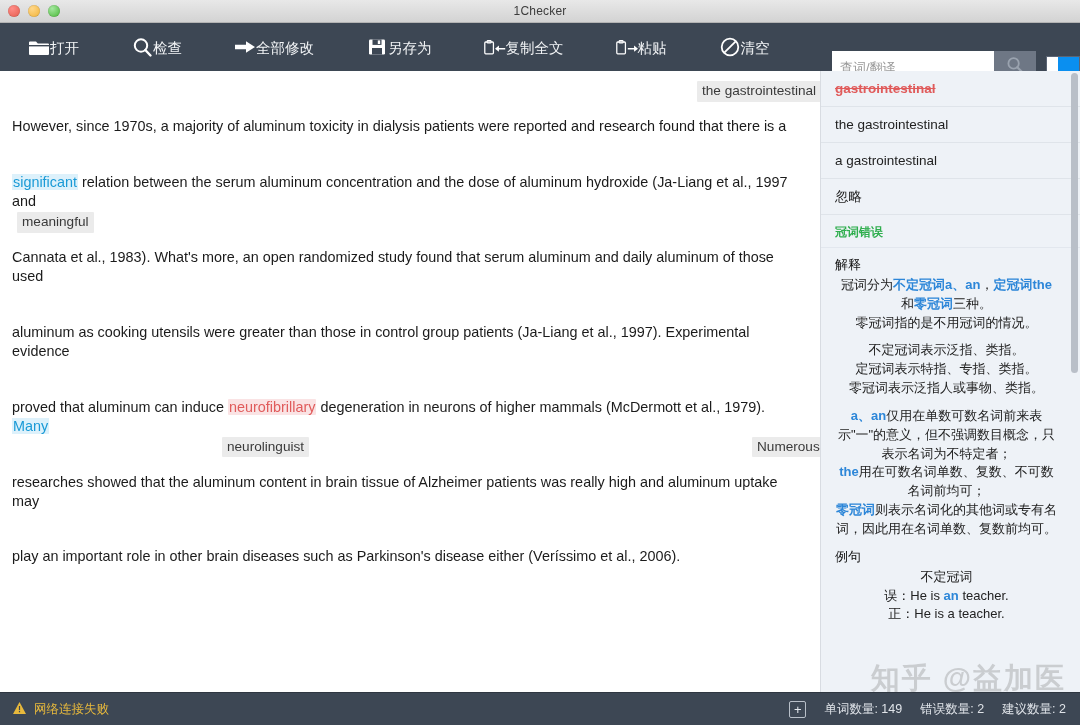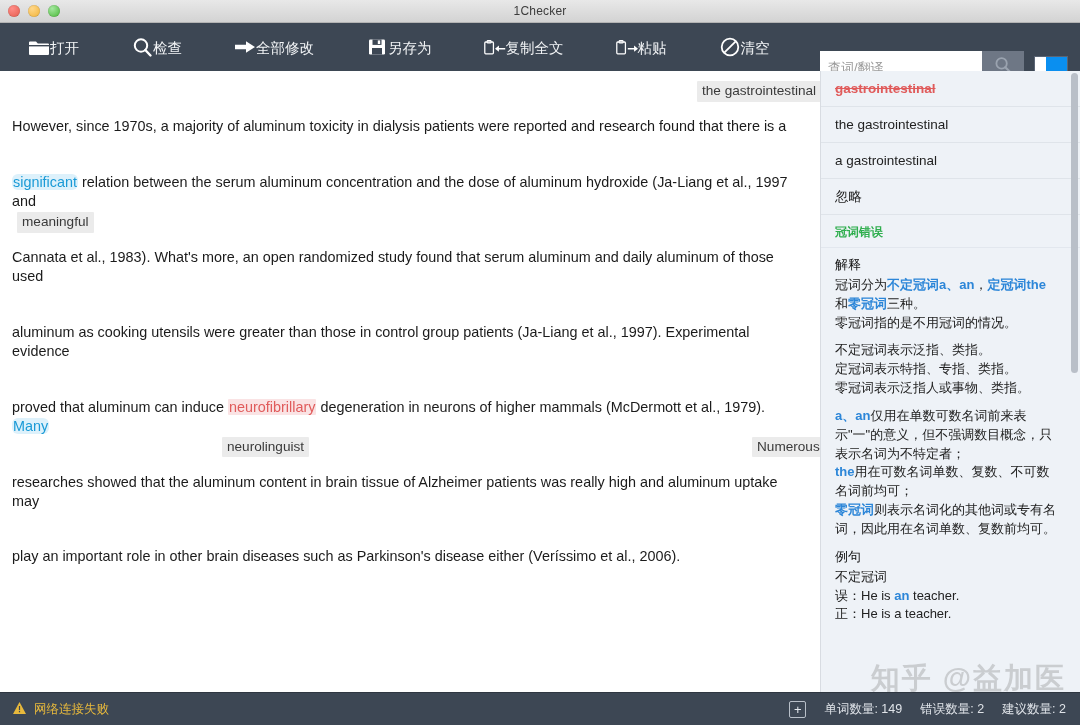--- a/index.html
+++ b/index.html
@@ -87,21 +87,21 @@
     display: inline-flex;
     align-items: center;
     justify-content: center;
     flex: 0 0 auto;
   }
   .tb-ico svg { display: block; }
   .tb-label { line-height: 1; position: relative; top: 1px; }
 
   .search-wrap {
     position: absolute;
-    right: 12px;
+    right: 0;
     top: 28px;
     display: flex;
     align-items: center;
     height: 32px;
   }
   .search-input {
     width: 162px;
     height: 32px;
     box-sizing: border-box;
     border: none;
@@ -182,21 +182,21 @@
   }
   .err {
     color: #e05b5b;
     background: #fae3e4;
     border-radius: 1px;
     padding: 0 1px;
   }
   .sug {
     color: #1a9ad6;
     background: #ddf1fb;
-    border-radius: 6px;
+    border-radius: 0;
     padding: 0 1px;
   }
 
   
   .panel {
     flex: 1 1 auto;
     background: #eef2f7;
     position: relative;
     overflow: hidden;
     font-size: 13px;
@@ -229,21 +229,21 @@
     font-weight: bold;
     font-size: 12px;
     border-bottom: 1px solid #e2e7ee;
   }
   .expl {
     padding: 8px 14px 0 14px;
     line-height: 1.45;
     font-size: 13px;
   }
   .expl .h { font-weight: normal; color: #111; display: block; margin-bottom: 1px; }
-  .expl p { margin: 0 8px 9px 0; }
+  .expl p { margin: 0 8px 9px 0; text-align: center; }
   .kw { color: #2c86d8; font-weight: bold; }
   .panel-scrollbar {
     position: absolute;
     right: 2px;
     top: 2px;
     width: 7px;
     height: 300px;
     background: #b9bfc8;
     border-radius: 4px;
   }

